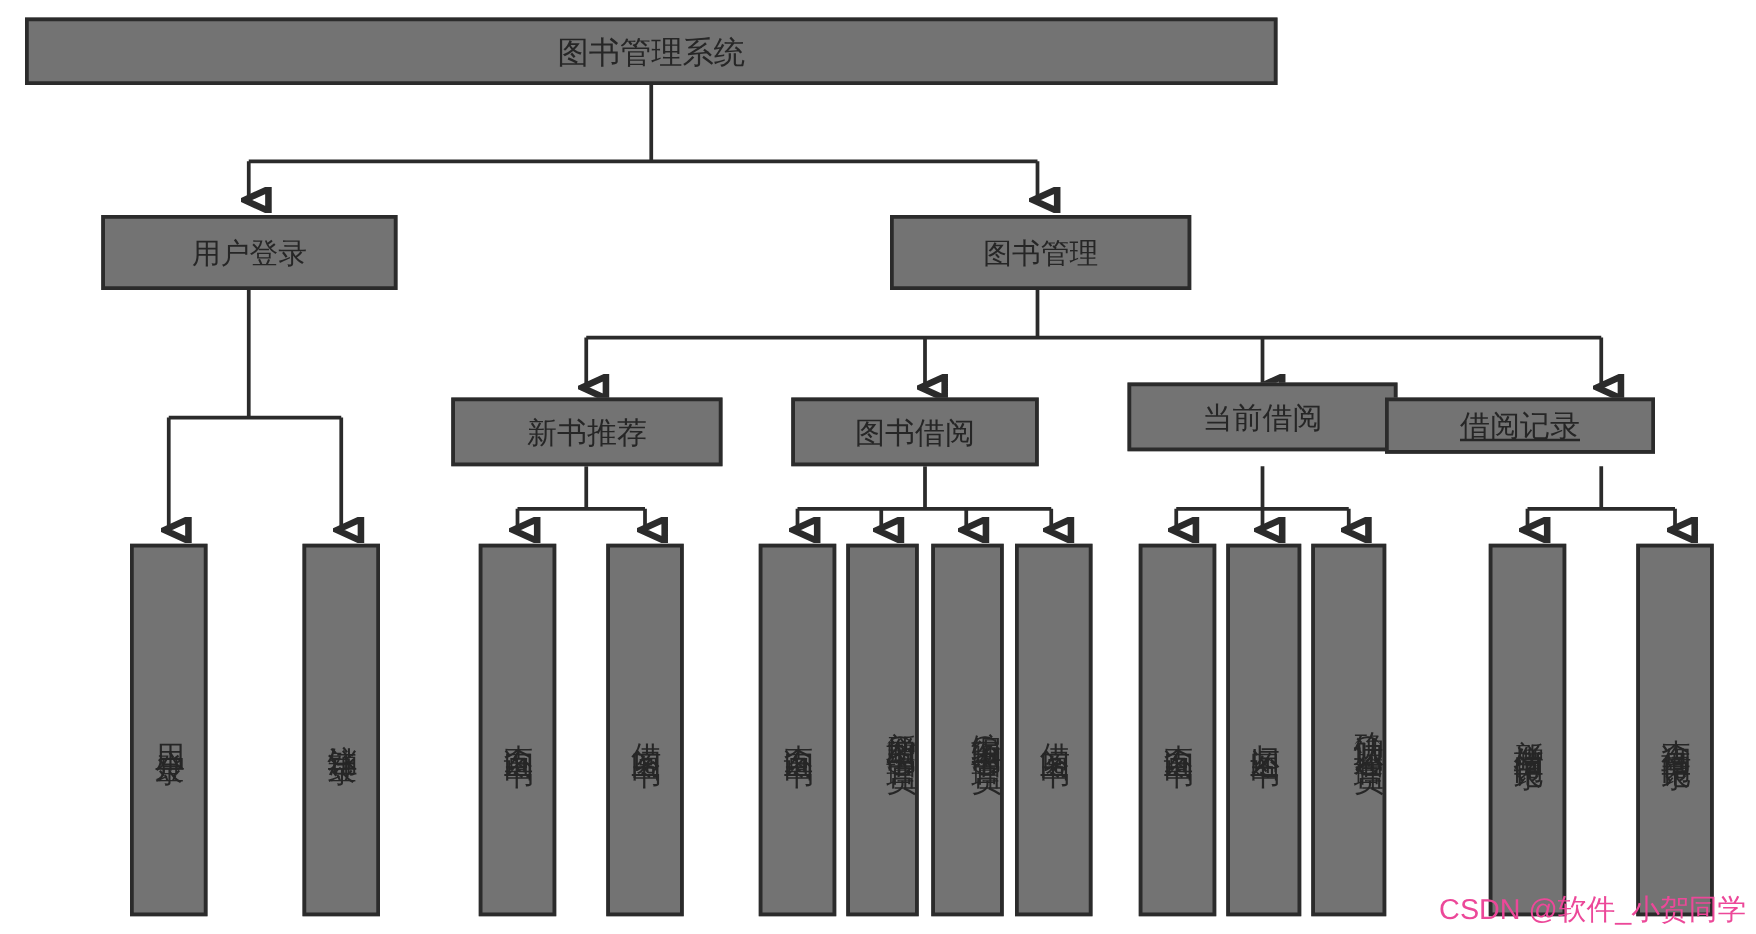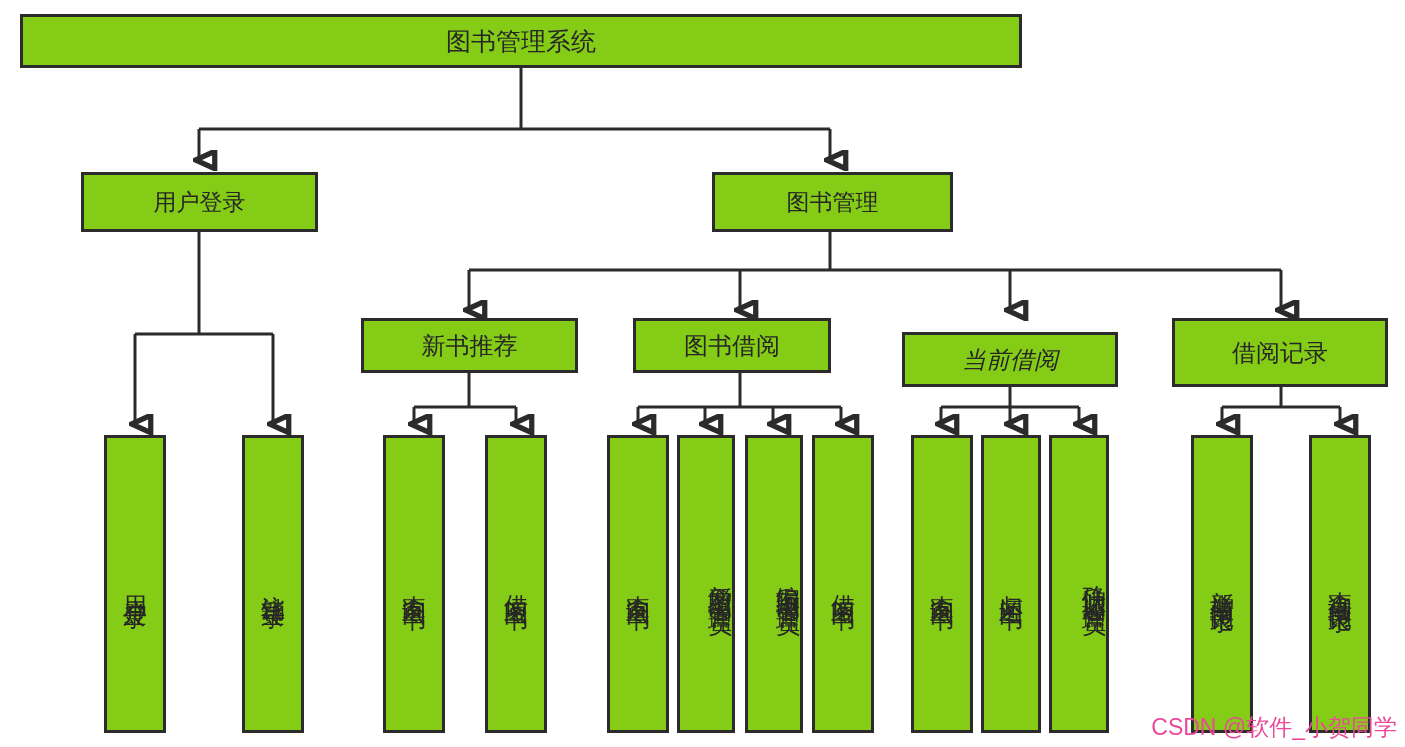--- a/index.html
+++ b/index.html
@@ -29,21 +29,21 @@
   #connectors line, #connectors path {
     stroke: #2b2b2b;
     stroke-width: 3;
     fill: none;
   }
   
   .node {
     position: absolute;
     box-sizing: border-box;
     border: 3px solid #2b2b2b;
-    background: #84cc16;
+    background: #737373;
     color: #262626;
     display: flex;
     align-items: center;
     justify-content: center;
     text-align: center;
   }
   .node.root {
     font-size: 25px;
   }
   .node.level2 {
@@ -143,24 +143,24 @@
   <div class="node level2" style="left:712px; top:172px; width:241px; height:60px;">
     <span>图书管理</span>
   </div>
 
   <div class="node level3" style="left:361px; top:318px; width:217px; height:55px;">
     <span>新书推荐</span>
   </div>
   <div class="node level3" style="left:633px; top:318px; width:198px; height:55px;">
     <span>图书借阅</span>
   </div>
-  <div class="node level3" style="left:902px; top:332px; width:216px; height:55px;font-style:italic;">
+  <div class="node level3" style="left:902px; top:306px; width:216px; height:55px;">
     <span>当前借阅</span>
   </div>
-  <div class="node level3" style="left:1172px; top:318px; width:216px; height:69px;">
+  <div class="node level3" style="left:1108px; top:318px; width:216px; height:45px;text-decoration:underline;">
     <span>借阅记录</span>
   </div>
 
   <div class="node leaf centered" style="left:104px; top:435px; width:62px; height:298px;">
     <span class="leaf-label">用户登录</span>
   </div>
   <div class="node leaf centered" style="left:242px; top:435px; width:62px; height:298px;">
     <span class="leaf-label">注销登录</span>
   </div>
 

